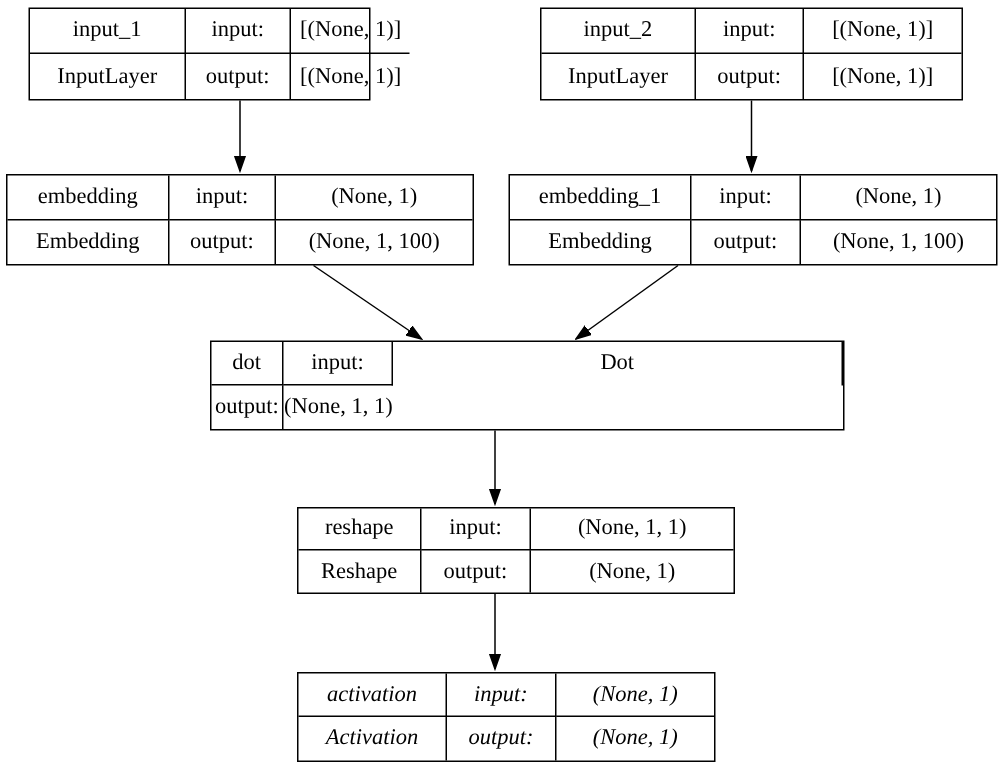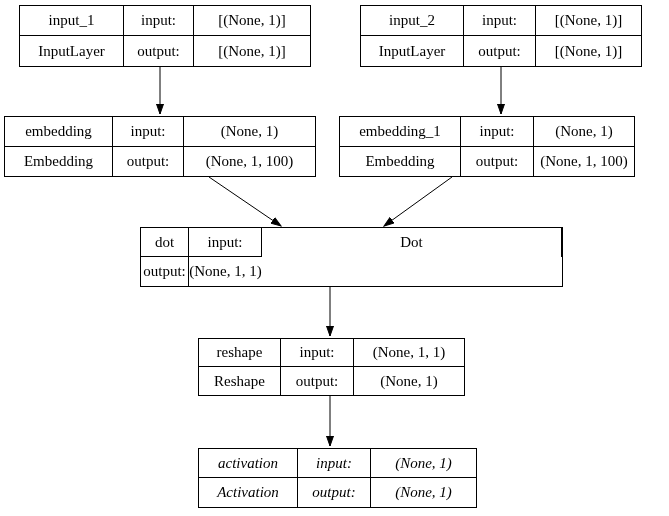--- a/index.html
+++ b/index.html
@@ -45,21 +45,21 @@
   svg.edges line {
     stroke: #000000;
     stroke-width: 1;
   }
 </style>
 </head>
 <body>
 
 <div class="canvas">
 
-  <div class="node" style="left:19px; top:5px; width:292px; height:62px; grid-template-columns:104px 70px 1fr;">
+  <div class="node" style="left:19px; top:5px; width:228px; height:62px; grid-template-columns:104px 70px 1fr;">
     <div class="cell r1 c1">input_1</div>
     <div class="cell r1 c2">input:</div>
     <div class="cell r1 c3">[(None, 1)]</div>
     <div class="cell r2 c1">InputLayer</div>
     <div class="cell r2 c2">output:</div>
     <div class="cell r2 c3">[(None, 1)]</div>
   </div>
 
   <div class="node" style="left:360px; top:5px; width:282px; height:62px; grid-template-columns:103px 72px 1fr;">
     <div class="cell r1 c1">input_2</div>
@@ -72,38 +72,38 @@
 
   <div class="node" style="left:4px; top:116px; width:312px; height:61px; grid-template-columns:108px 71px 1fr;">
     <div class="cell r1 c1">embedding</div>
     <div class="cell r1 c2">input:</div>
     <div class="cell r1 c3">(None, 1)</div>
     <div class="cell r2 c1">Embedding</div>
     <div class="cell r2 c2">output:</div>
     <div class="cell r2 c3">(None, 1, 100)</div>
   </div>
 
-  <div class="node" style="left:339px; top:116px; width:296px; height:61px; grid-template-columns:121px 73px 1fr;">
+  <div class="node" style="left:339px; top:116px; width:326px; height:61px; grid-template-columns:121px 73px 1fr;">
     <div class="cell r1 c1">embedding_1</div>
     <div class="cell r1 c2">input:</div>
     <div class="cell r1 c3">(None, 1)</div>
     <div class="cell r2 c1">Embedding</div>
     <div class="cell r2 c2">output:</div>
     <div class="cell r2 c3">(None, 1, 100)</div>
   </div>
 
   <div class="node" style="left:140px; top:227px; width:423px; height:60px; grid-template-columns:48px 73px 1fr;">
     <div class="cell r1 c1">dot</div>
     <div class="cell r1 c2">input:</div>
     <div class="cell r2 c1">Dot</div>
     <div class="cell r2 c2">output:</div>
     <div class="cell r2 c3">(None, 1, 1)</div>
   </div>
 
-  <div class="node" style="left:198px; top:338px; width:267px; height:58px; grid-template-columns:82px 73px 1fr;">
+  <div class="node" style="left:198px; top:338px; width:292px; height:58px; grid-template-columns:82px 73px 1fr;">
     <div class="cell r1 c1">reshape</div>
     <div class="cell r1 c2">input:</div>
     <div class="cell r1 c3">(None, 1, 1)</div>
     <div class="cell r2 c1">Reshape</div>
     <div class="cell r2 c2">output:</div>
     <div class="cell r2 c3">(None, 1)</div>
   </div>
 
   <div class="node" style="left:198px; top:448px; width:279px; height:60px; grid-template-columns:99px 73px 1fr;font-style:italic;">
     <div class="cell r1 c1">activation</div>

